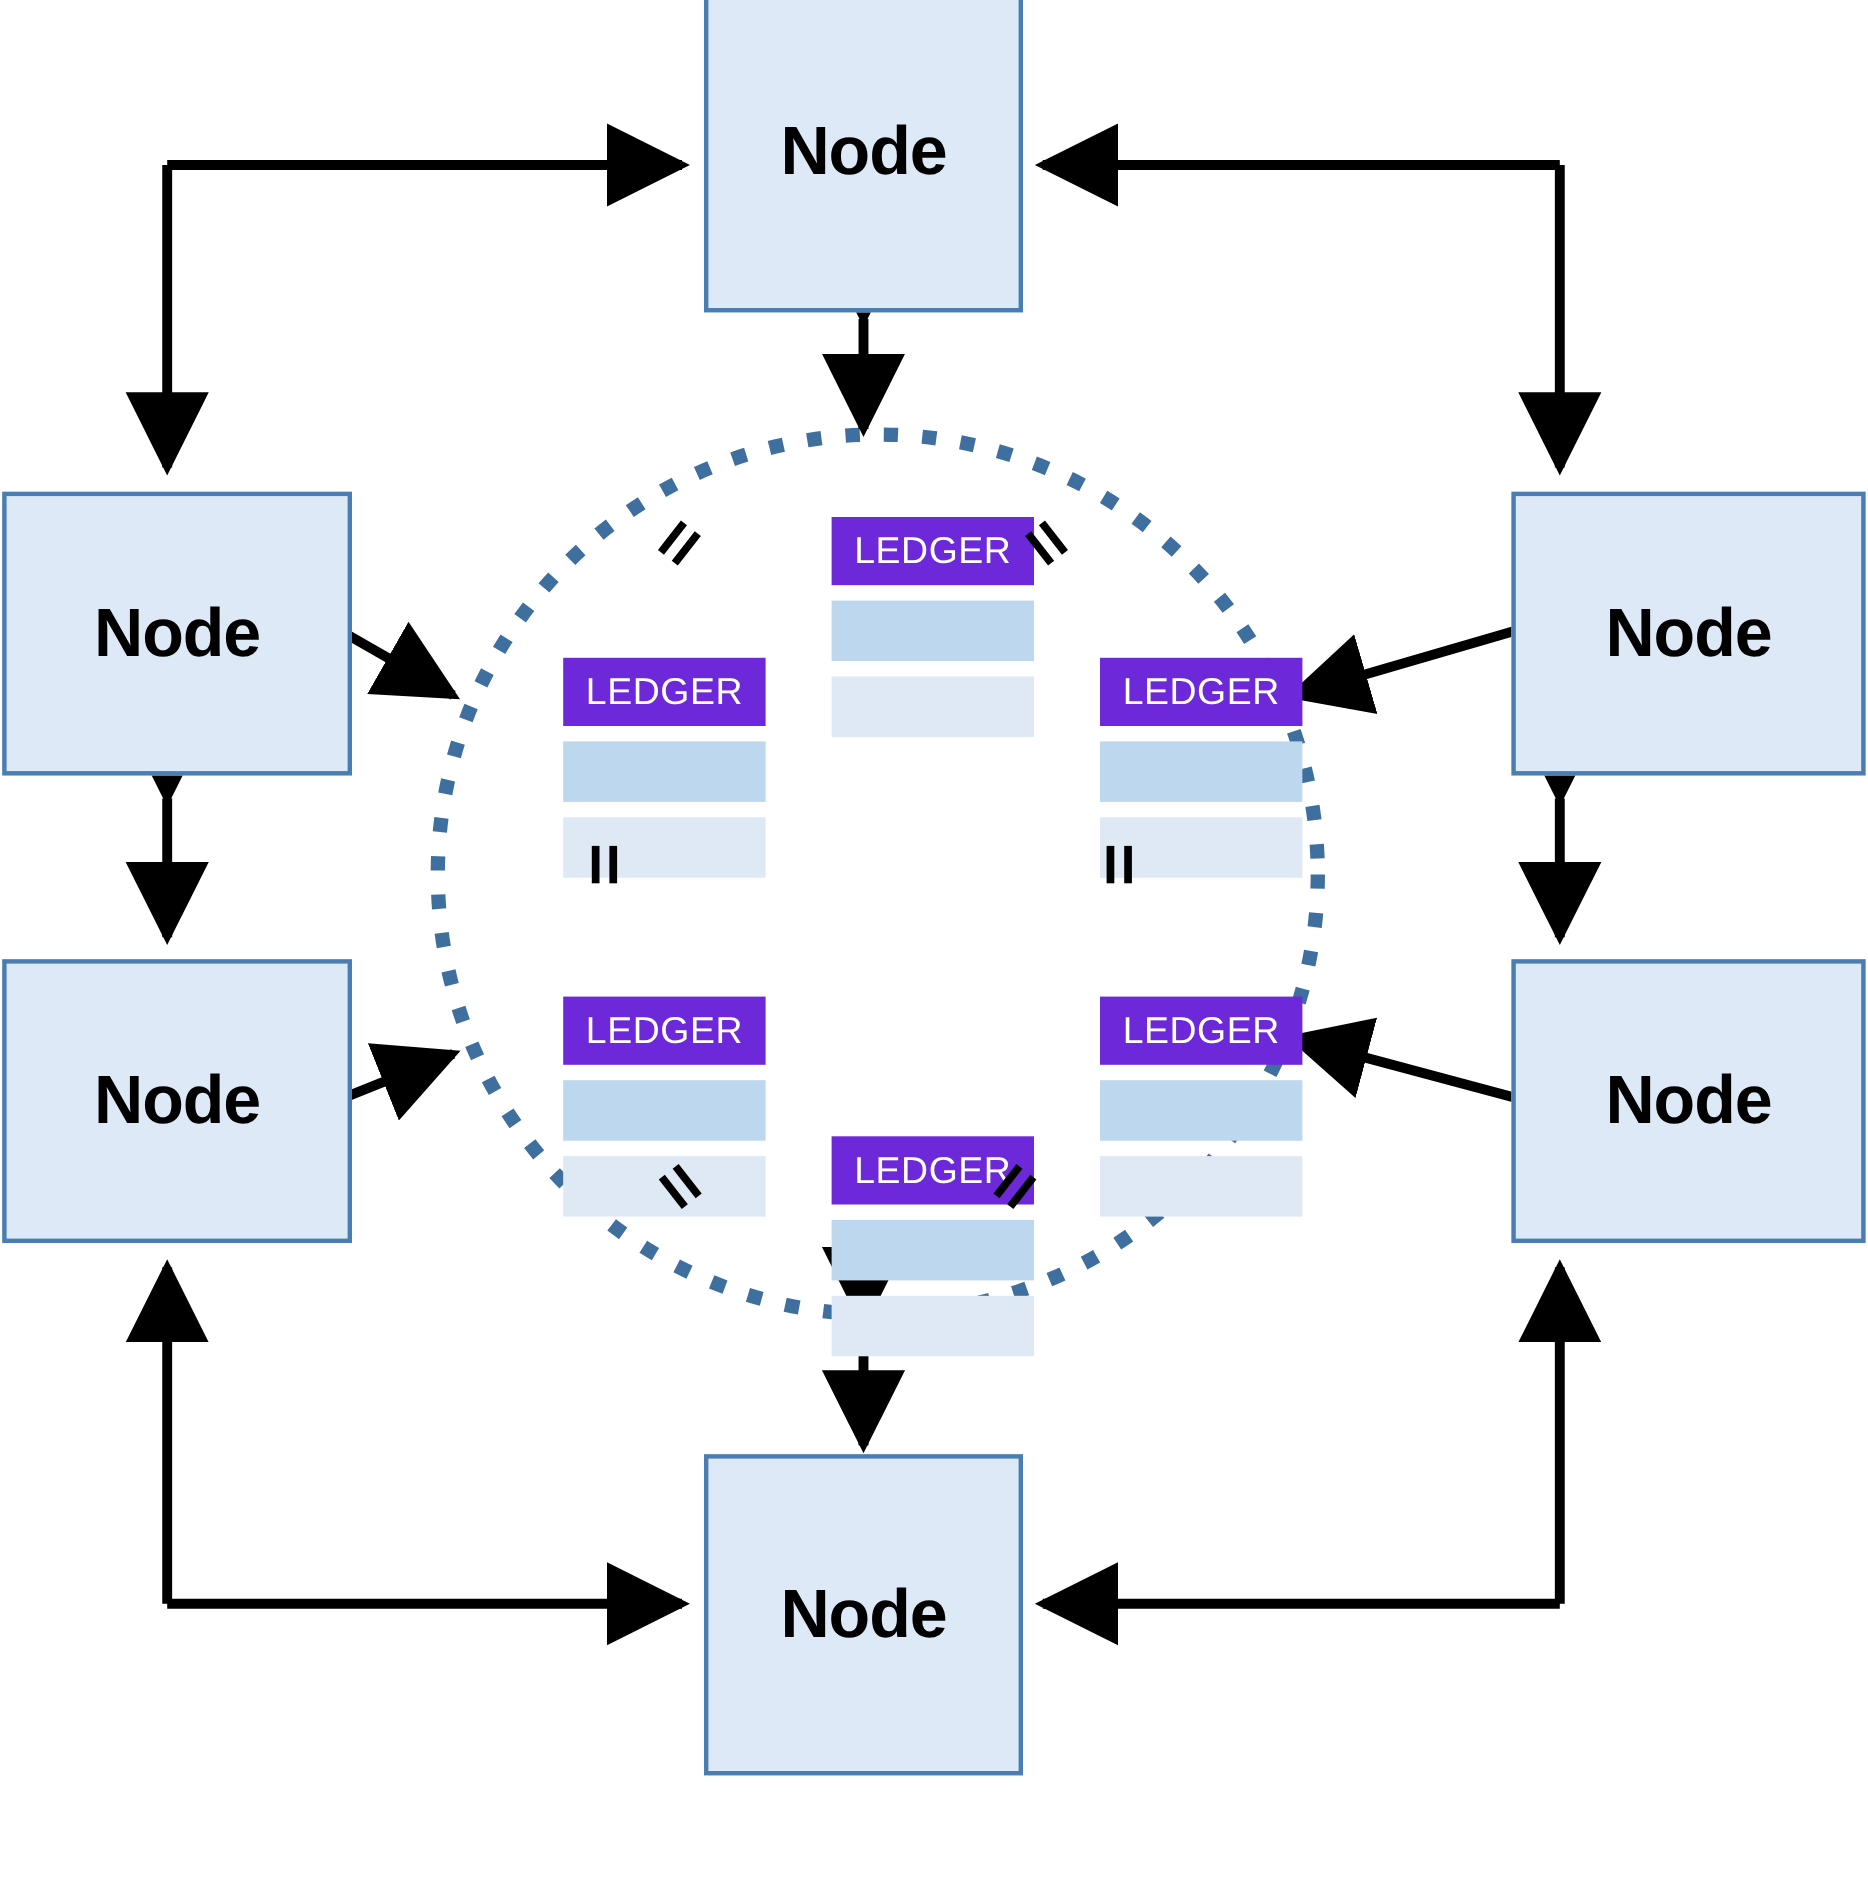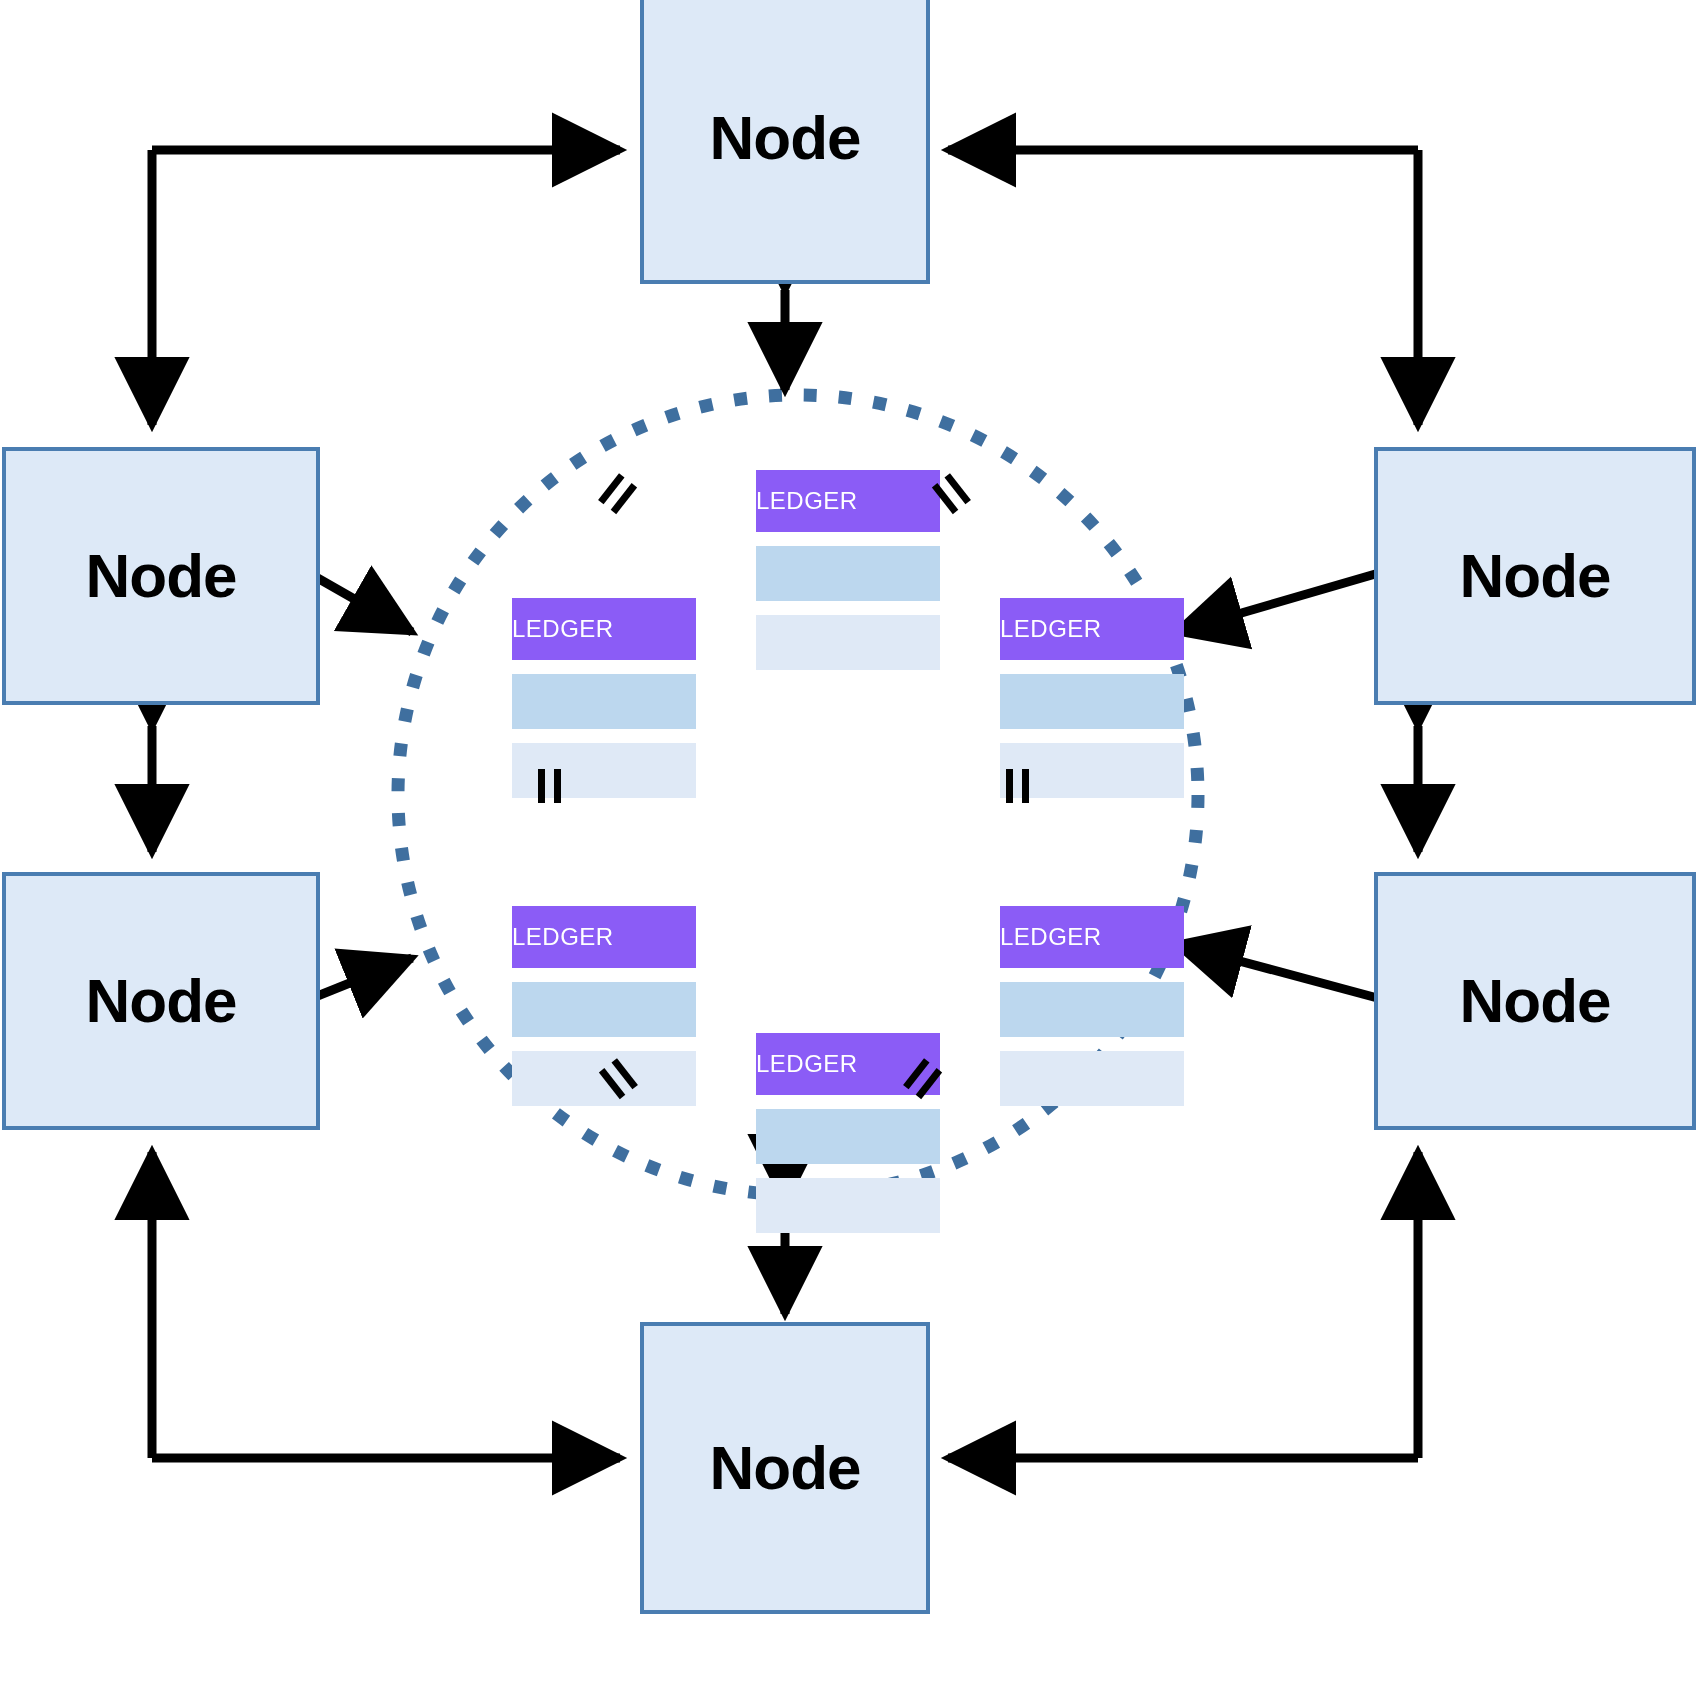--- a/index.html
+++ b/index.html
@@ -53,27 +53,28 @@
   .node-right-1{ left: 1374px; top: 447px;  width: 322px; height: 258px; }
   .node-right-2{ left: 1374px; top: 872px;  width: 322px; height: 258px; }
   .node-bottom { left: 640px;  top: 1322px; width: 290px; height: 292px; }
 
   
   .ledger {
     position: absolute;
     width: 184px;
   }
   .ledger-header {
-    background: #8b5cf6;
+    background: #6d28d9;
     color: #ffffff;
     font-family: "Liberation Sans", sans-serif;
-    font-size: 24px;
+    font-size: 34px;
     font-weight: 400;
     height: 62px;
     line-height: 62px;
+    text-align: center;
     letter-spacing: 0.5px;
   }
   .ledger-row {
     height: 55px;
     margin-top: 14px;
   }
   .ledger-row.row-a { background: #bcd7ee; }
   .ledger-row.row-b { background: #dfe9f6; }
 
   .led-top    { left: 756px;  top: 470px; }

